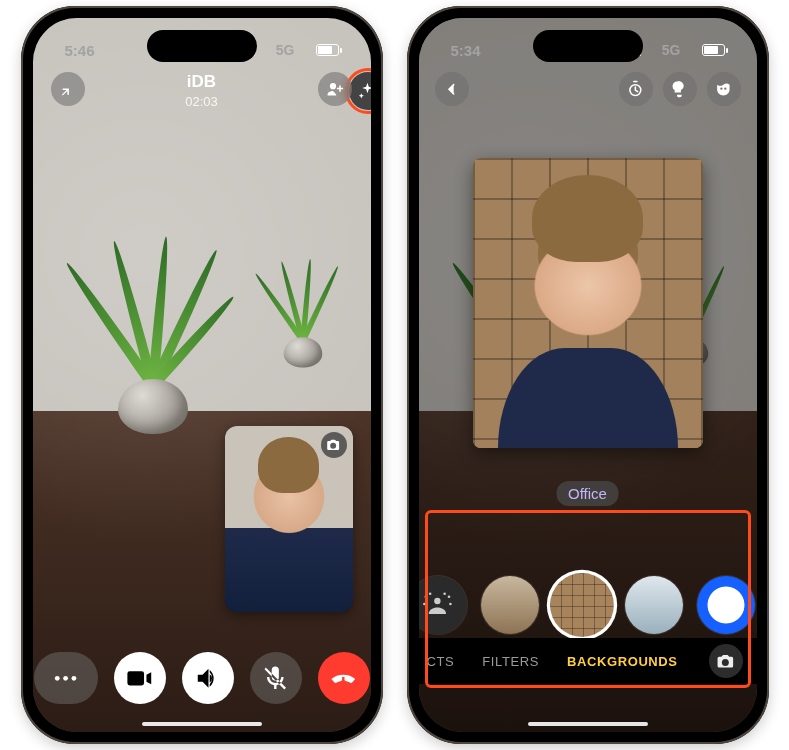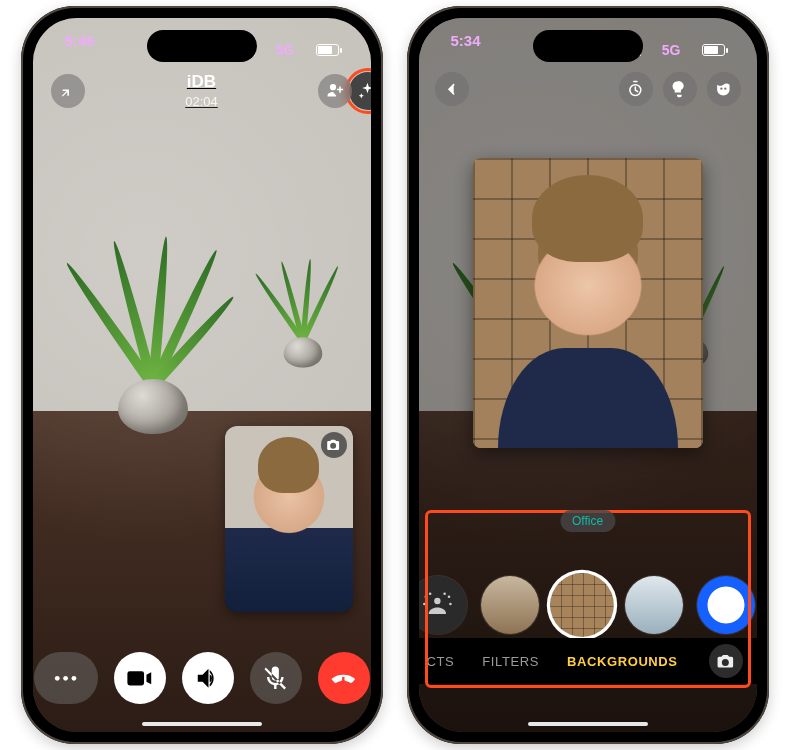--- a/index.html
+++ b/index.html
@@ -38,23 +38,23 @@
     width: 110px; height: 32px;
     background: #000;
     border-radius: 20px;
     z-index: 50;
   }
 
   
   .status-bar {
     position: absolute; top: 0; left: 0; right: 0;
     height: 50px;
-    display: flex; justify-content: space-between; 
+    display: flex; justify-content: space-between; align-items: center;
     padding: 14px 32px 0 32px;
-    color: #f0abfc; font-size: 15px; font-weight: 600;
+    color: #a3a3a3; font-size: 15px; font-weight: 600;
     z-index: 40;
   }
   .status-right { display: flex; align-items: center; gap: 21px; font-size: 14px; }
   .signal-bars { display:flex; align-items:flex-end; gap:1.5px; }
   .signal-bars span { width:3px; background:#fff; border-radius:1px; }
   .signal-bars span:nth-child(1){height:5px;} .signal-bars span:nth-child(2){height:7px;}
   .signal-bars span:nth-child(3){height:9px;} .signal-bars span:nth-child(4){height:11px;}
   .battery { width:23px; height:12px; border:1.5px solid #fff; border-radius:3px; position:relative; }
   .battery::after{ content:""; position:absolute; right:-4px; top:3px; width:2px; height:5px; background:#fff; border-radius:1px;}
   .battery .fill{ position:absolute; left:1px; top:1px; bottom:1px; width:70%; background:#fff; border-radius:1px;}
@@ -88,22 +88,22 @@
   }
   .leaves span:nth-child(1){ transform: translateX(-50%) rotate(-35deg);}
   .leaves span:nth-child(2){ transform: translateX(-50%) rotate(-15deg);}
   .leaves span:nth-child(3){ transform: translateX(-50%) rotate(5deg);}
   .leaves span:nth-child(4){ transform: translateX(-50%) rotate(25deg);}
   .leaves span:nth-child(5){ transform: translateX(-50%) rotate(42deg) scaleY(.8);}
 
   
   .call-header{
     position:absolute; top:54px; left:0; right:0;
-    display:flex; justify-content:space-between; align-items:center;
-    padding:0 18px; z-index:30;text-decoration:underline;
+    display:flex; justify-content:space-between; align-items:flex-start;
+    padding:0 18px; z-index:30;
   }
   .round-btn{
     width:34px; height:34px; border-radius:50%;
     background:rgba(110,110,110,.55); backdrop-filter:blur(4px);
     display:flex; align-items:center; justify-content:center; color:#fff;
     cursor:pointer;
   }
   .call-title{ text-align:center; color:#fff; }
   .call-title .name{ font-size:17px; font-weight:600; }
   .call-title .time{ font-size:13px; opacity:.85; margin-top:2px; }
@@ -190,22 +190,22 @@
     width:180px; height:100px;
     background:#1f2a4a;
     border-radius:80px 80px 0 0 / 120px 120px 0 0;
   }
   .preview-panel .hair{
     position:absolute; top:56px; left:50%; transform:translateX(-50%);
     width:100px; height:74px; background:#8f6d42; border-radius:50% 50% 42% 42%;
   }
 
   .bg-label{
-    position:absolute; bottom:200px; left:50%; transform:translateX(-50%);
-    background:rgba(70,70,70,.8); color:#14b8a6; font-size:12px;
+    position:absolute; bottom:226px; left:50%; transform:translateX(-50%);
+    background:rgba(70,70,70,.8); color:#c4b5fd; font-size:15px;
     padding:4px 12px; border-radius:12px; z-index:35;
   }
 
   .bg-tray{
     position:absolute; bottom:0; left:0; right:0; height:220px;
     z-index:25;
   }
   .bg-highlight{
     position:absolute; bottom:44px; left:6px; right:6px; height:178px;
     border:3px solid #ff4a1c; border-radius:6px; pointer-events:none; z-index:60;
@@ -297,21 +297,21 @@
     </div>
 
     <div class="call-header">
       <div class="round-btn">
         <svg viewBox="0 0 24 24">
             <path fill="currentColor" d="M5 19l6-6H6v-2h8v8h-2v-5l-6 6z"></path>
           </svg>
       </div>
       <div class="call-title">
         <div class="name">iDB</div>
-        <div class="time">02:04</div>
+        <div class="time">02:03</div>
       </div>
       <div class="round-btn">
         <svg viewBox="0 0 24 24">
             <path fill="currentColor" d="M9 12a4 4 0 100-8 4 4 0 000 8zm0 2c-3 0-7 1.5-7 4.5V20h11v-1.5M17 10v-3h2v3h3v2h-3v3h-2v-3h-3v-2z"></path>
           </svg>
       </div>
     </div>
 
     <div class="pip">
       <div class="face"></div>

